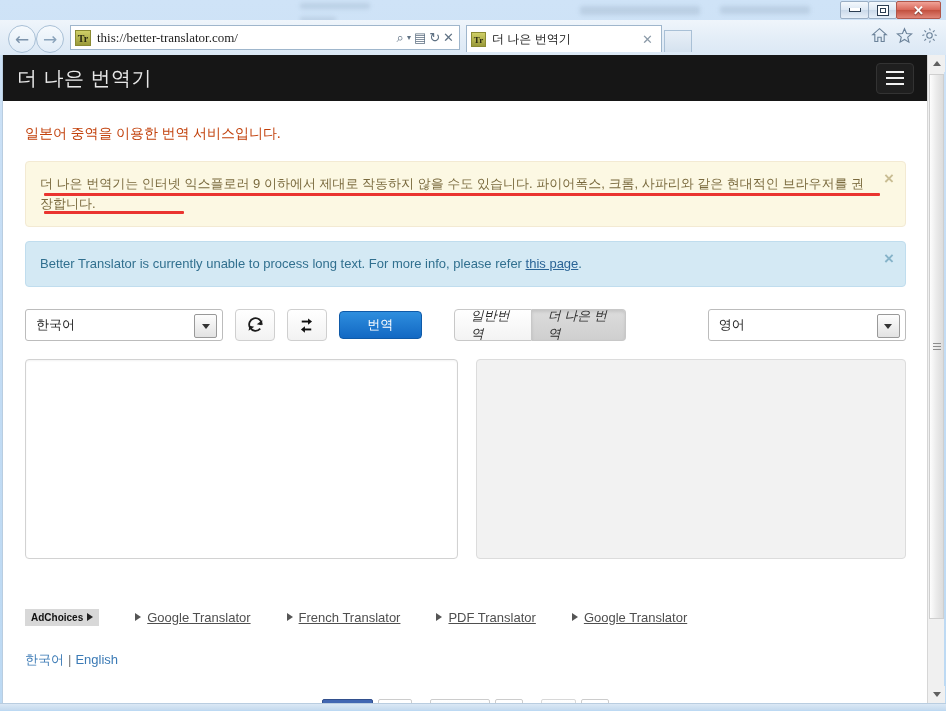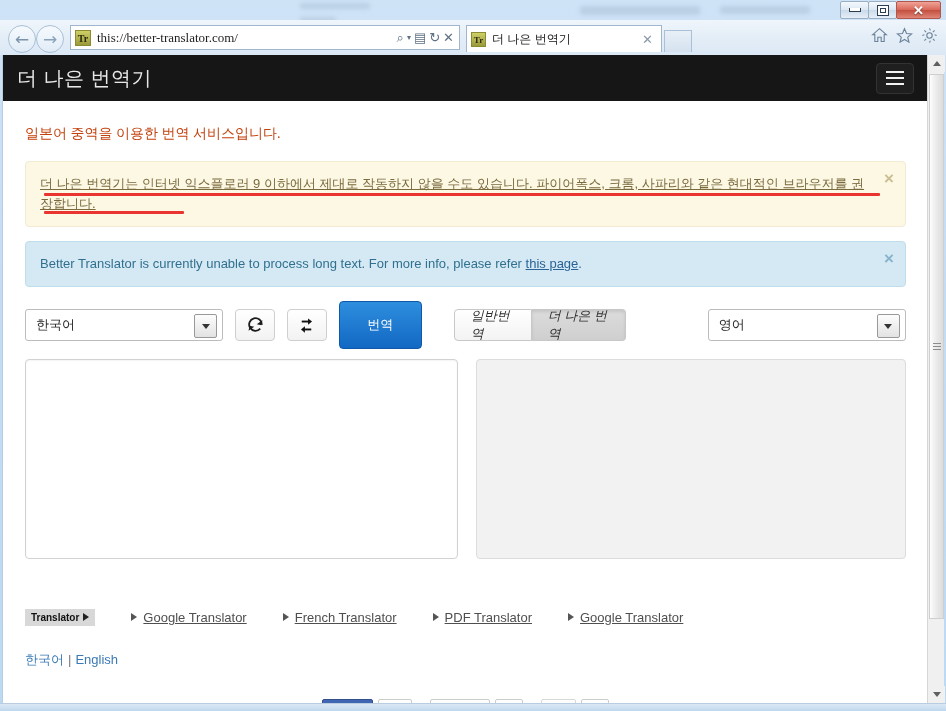--- a/index.html
+++ b/index.html
@@ -156,21 +156,20 @@
     border-radius: 4px; padding: 12px 36px 12px 14px;
     font-size: 13px; line-height: 1.55;
   }
   .alert .close-x {
     position: absolute; right: 11px; top: 8px;
     font-size: 17px; line-height: 1; font-weight: bold;
   }
   #alert-warning {
     background: #fcf8e3; border: 1px solid #f3ead3; color: #7a6a3e;
     min-height: 54px;
-    text-decoration: underline;
   }
   #alert-warning .close-x { color: #c9bd93; }
   #alert-info {
     background: #d4e9f4; border: 1px solid #c0ddee; color: #31708f;
     margin-top: 14px; min-height: 22px;
   }
   #alert-info .close-x { color: #86b3c9; }
   #alert-info a { color: #2a6496; text-decoration: underline;}
 
   
@@ -205,21 +204,21 @@
     display: block;
   }
   .icon-btn {
     width: 44px; height: 32px; box-sizing: border-box; margin-left: 12px;
     background: linear-gradient(180deg,#ffffff 0%, #f2f2f2 100%);
     border: 1px solid #cfcfcf; border-radius: 4px;
     display: flex; align-items: center; justify-content: center;
   }
   .icon-btn svg { display: block; }
   #translate-button {
-    width: 92px; height: 48px; margin-left: 12px; box-sizing: border-box;
+    width: 92px; height: 28px; margin-left: 12px; box-sizing: border-box;
     background: linear-gradient(180deg,#2e8ede 0%, #1268c3 100%);
     border: 1px solid #0f5aa8; border-radius: 4px; color: #fff;
     font-size: 13px; display: flex; align-items: center; justify-content: center;
   }
   #mode-group { margin-left: 32px; display: flex; font-style: italic; }
   .mode-btn {
     height: 32px; box-sizing: border-box; padding: 0 16px;
     font-size: 13px; color: #2b2b2b;
     border: 1px solid #c8c8c8;
     display: flex; align-items: center; justify-content: center;
@@ -483,21 +482,21 @@
         </div>
       </div>
 
       <div id="panels">
         <div id="source-textarea"></div>
         <div id="target-textarea"></div>
       </div>
 
       <div id="ads-row">
         <div id="adchoices">
-          <span>Translator</span>
+          <span>AdChoices</span>
           <span class="tri"></span>
         </div>
         <div class="ad-link">
           <span class="tri2"></span>
           <span class="txt">Google Translator</span>
         </div>
         <div class="ad-link">
           <span class="tri2"></span>
           <span class="txt">French Translator</span>
         </div>

